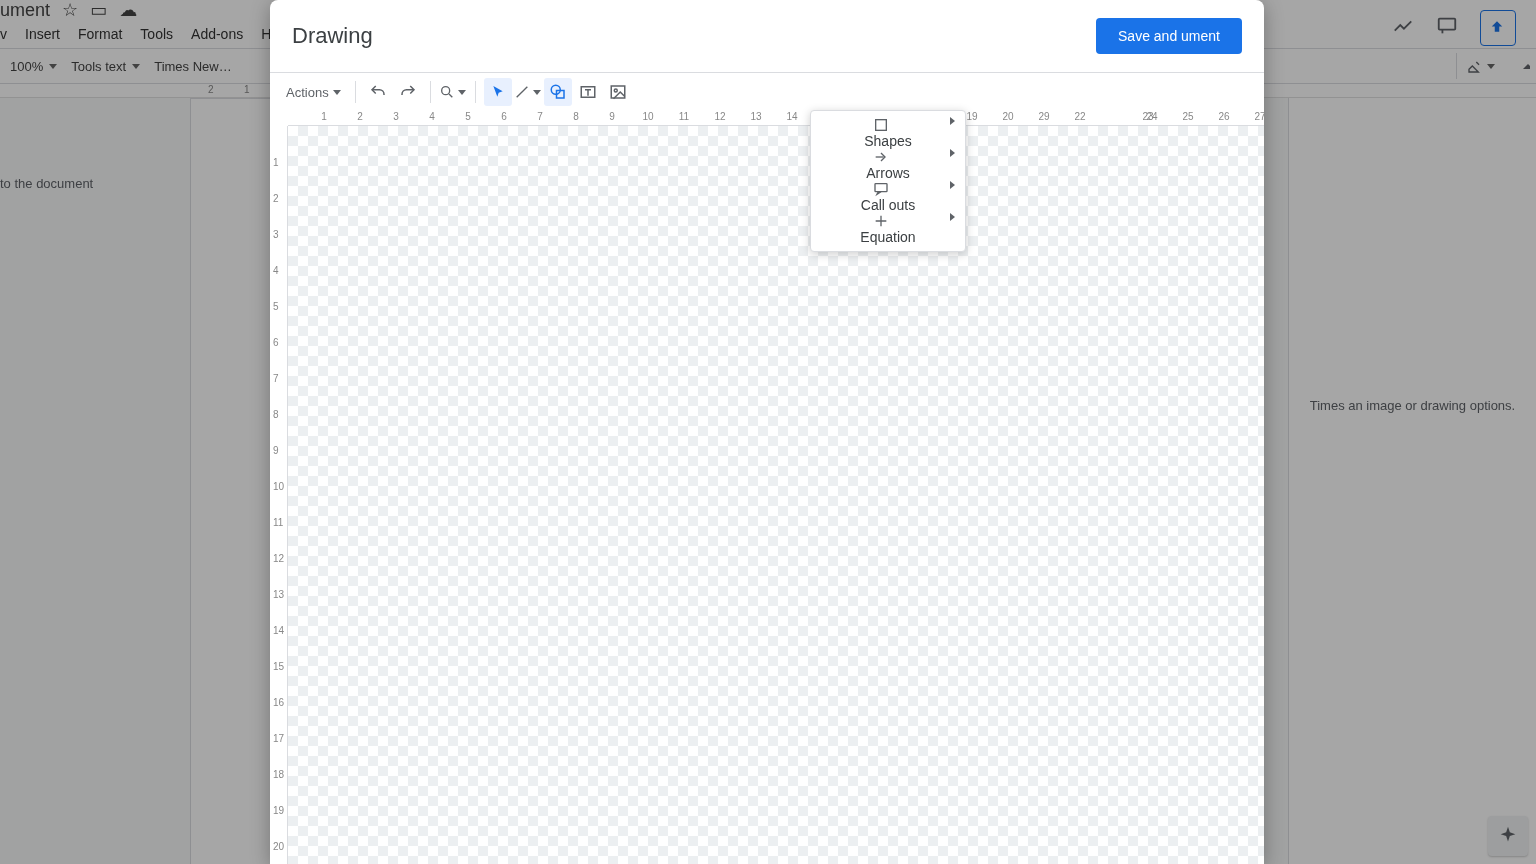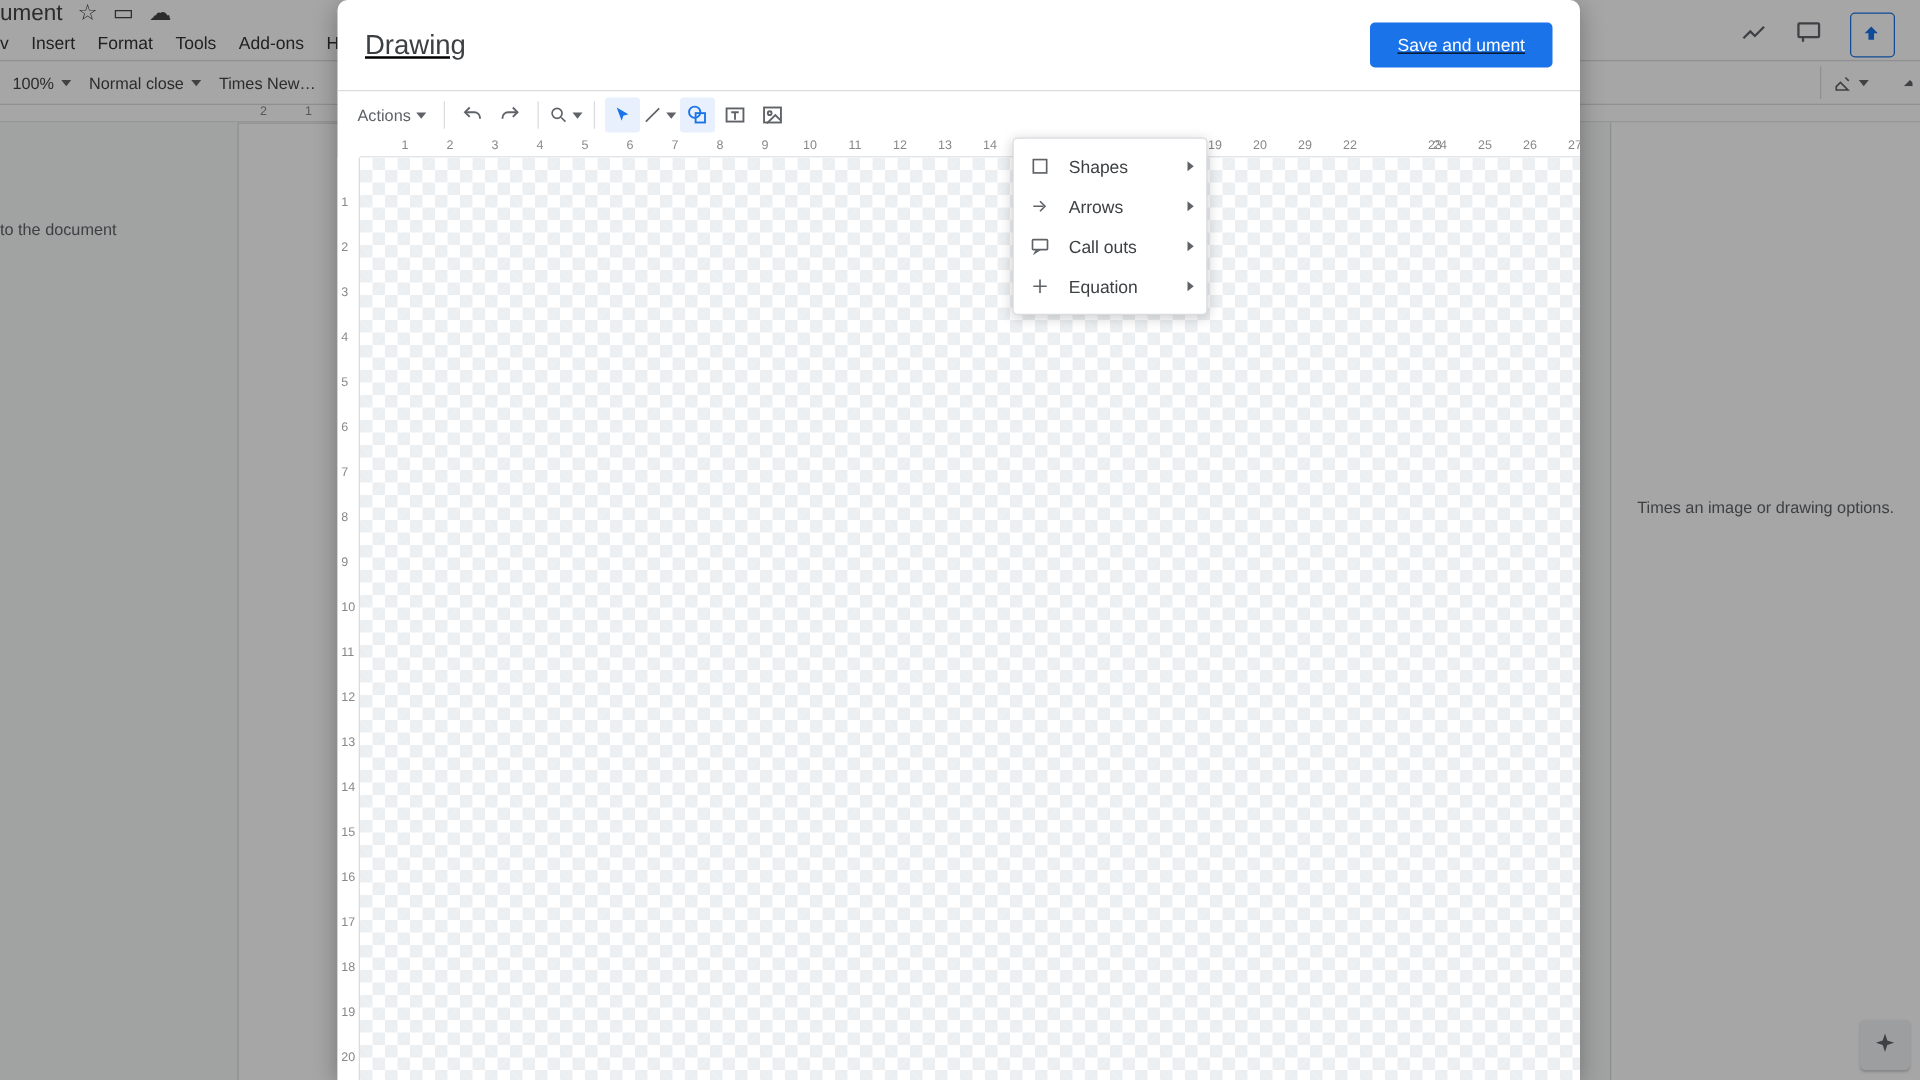--- a/index.html
+++ b/index.html
@@ -24,36 +24,36 @@
 .bg-sidepanel-msg { font-size: 13px; color:#5f6368; text-align:center; padding: 0 4px; margin-top: 300px; }
 .bg-toolbar-collapse { position:absolute; right:6px; top:6px; }
 .bg-editmode { position:absolute; right:32px; top:4px; width:48px; height:26px; border-left:1px solid #dadce0; display:flex; align-items:center; justify-content:center; }
 .bg-explore { position:absolute; right:8px; bottom:8px; width:40px; height:40px; background:#f1f3f4; border-radius:4px; box-shadow:0 1px 2px rgba(0,0,0,.2); display:flex; align-items:center; justify-content:center;}
 
 
 .scrim { position: absolute; inset: 0; background: rgba(0,0,0,0.0); }
 
 
 .dialog { position: absolute; left: 270px; top: 0; width: 994px; height: 864px; background: #fff; box-shadow: 0 4px 20px rgba(0,0,0,.3); border-radius: 8px 8px 0 0; overflow: hidden; }
-.dlg-header { display: flex; align-items: center; justify-content: space-between; padding: 14px 22px; height: 72px; text-decoration: underline; }
+.dlg-header { display: flex; align-items: center; justify-content: space-between; padding: 14px 22px; height: 72px; }
 .dlg-title { font-size: 22px; color: #3c4043; }
 .dlg-save { background: #1a73e8; color: #fff; border: none; border-radius: 4px; font-size: 14px; font-weight: 500; padding: 10px 22px; cursor: pointer; }
 .dlg-sep { border-top: 1px solid #dadce0; }
 
 .dlg-toolbar { height: 38px; display: flex; align-items: center; padding: 0 14px; gap: 2px; }
 .tbtn { height: 28px; min-width: 28px; display: inline-flex; align-items: center; justify-content: center; border-radius: 3px; cursor: pointer; color: #5f6368; }
 .tbtn.active { background: #e8f0fe; color: #1a73e8; }
 .tbtn.caret-after::after { content: ""; margin-left: 3px; width: 0; height: 0; border-left: 4px solid transparent; border-right: 4px solid transparent; border-top: 5px solid #5f6368; }
 .vsep { width: 1px; height: 22px; background: #dadce0; margin: 0 6px; }
 .actions-btn { font-size: 13px; color: #5f6368; padding: 0 6px 0 2px; display:inline-flex; align-items:center; gap:4px; }
 .actions-btn::after { content: ""; width:0; height:0; border-left:4px solid transparent; border-right:4px solid transparent; border-top:5px solid #5f6368; }
 
 
 .shape-menu { position: absolute; left: 540px; top: 110px; width: 156px; background: #fff; border: 1px solid #dadce0; border-radius: 4px; box-shadow: 0 2px 10px rgba(0,0,0,.2); padding: 6px 0; z-index: 20; }
-.shape-menu-item { display: flex; align-items: center; height: 32px; padding: 0 12px; font-size: 14px; color: #3c4043; cursor: pointer; position: relative; }
+.shape-menu-item { display: flex; align-items: center; height: 32px; padding: 0 12px; font-size: 14px; color: #3c4043; cursor: pointer; position: relative; flex-direction: column; }
 .shape-menu-item .micon { width: 18px; height: 18px; margin-right: 14px; display:inline-flex; align-items:center; justify-content:center; color:#5f6368;}
 .shape-menu-item .arrow { position: absolute; right: 10px; width: 0; height: 0; border-top: 4px solid transparent; border-bottom: 4px solid transparent; border-left: 5px solid #5f6368; }
 
 
 .canvas-wrap { position: absolute; left: 0; right: 0; top: 110px; bottom: 0; }
 .h-ruler { position: absolute; left: 18px; right: 0; top: 0; height: 16px; background: #fff; border-bottom: 1px solid #dadce0; font-size: 10px; color: #888; }
 .h-ruler .tick { position: absolute; top: 1px; transform: translateX(-50%); }
 .v-ruler { position: absolute; left: 0; top: 16px; width: 18px; bottom: 0; background: #fff; border-right: 1px solid #dadce0; font-size: 10px; color: #888; }
 .v-ruler .tick { position: absolute; left: 3px; transform: translateY(-50%); }
 .canvas { position: absolute; left: 18px; top: 16px; right: 0; bottom: 0;
@@ -84,21 +84,21 @@
     <span>Tools</span>
     <span>Add-ons</span>
     <span>Help</span>
   </div>
   <div class="bg-toolbar">
     <span class="dropdown">
         <span>100%</span>
         <span class="caret"></span>
       </span>
     <span class="dropdown">
-        <span>Normal close</span>
+        <span>Tools text</span>
         <span class="caret"></span>
       </span>
     <span class="dropdown">
         <span>Times New…</span>
       </span>
     <div class="bg-editmode">
       <svg width="16" height="16" viewBox="0 0 24 24" fill="none" stroke="#5f6368" stroke-width="2">
           <path d="M3 17l5-5 9 9H3v-4z"></path>
           <path d="M14 6l4 4"></path>
         </svg>

